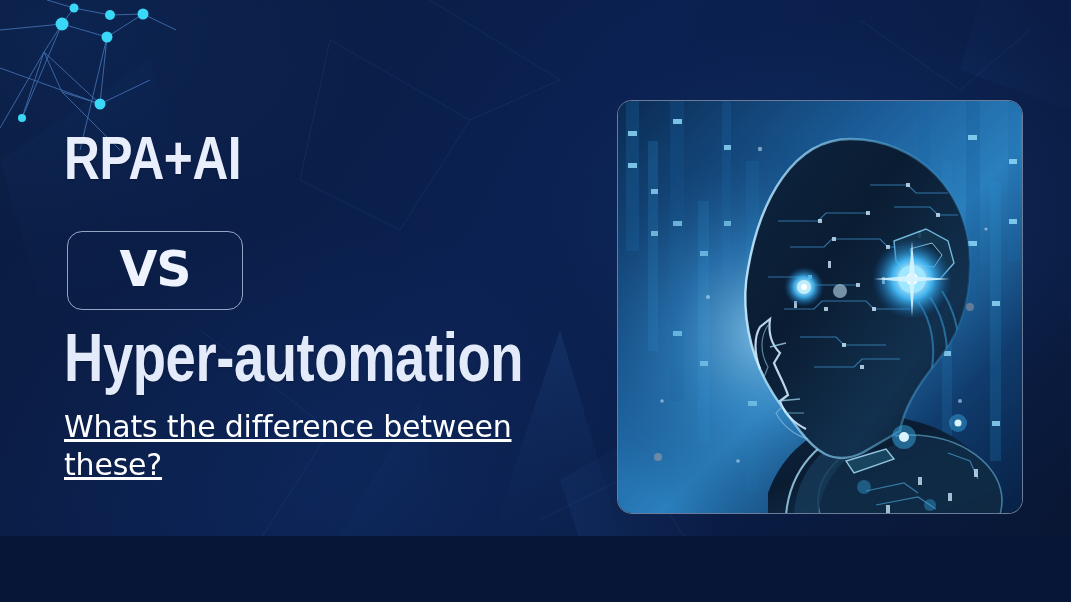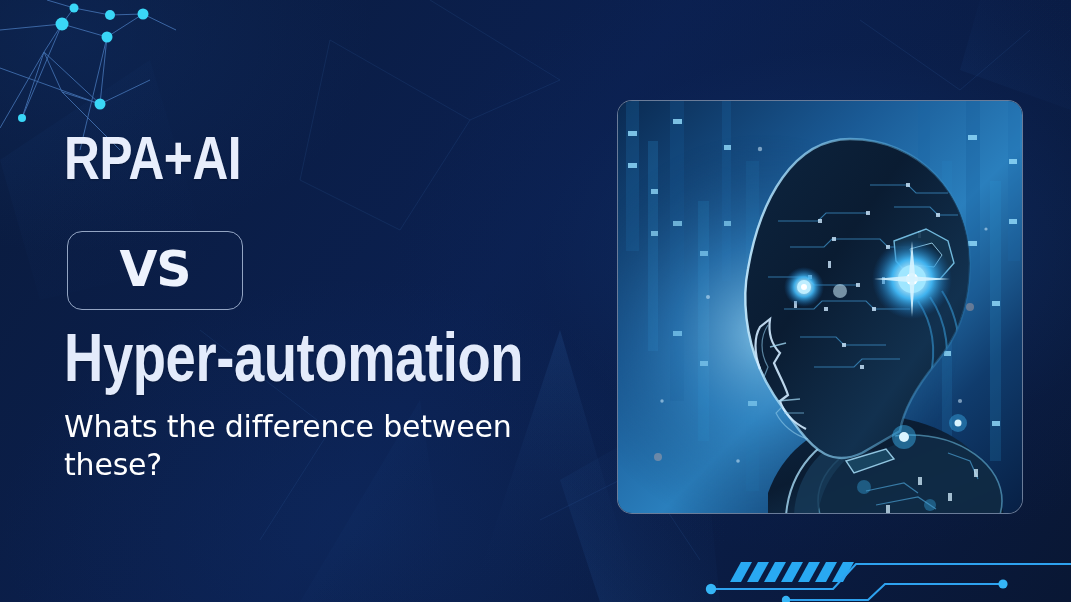--- a/index.html
+++ b/index.html
@@ -10,21 +10,21 @@
   body {
     width: 1071px;
     height: 602px;
     overflow: hidden;
     font-family: "Liberation Sans", sans-serif;
   }
 
   #slide {
     position: relative;
     width: 1071px;
-    height: 602px;
+    height: 536px;
     overflow: hidden;
     background:
       radial-gradient(ellipse 620px 420px at 78% 42%, rgba(24,70,140,0.38) 0%, rgba(13,40,92,0.14) 48%, rgba(10,27,61,0) 72%),
       radial-gradient(ellipse 520px 360px at 34% 88%, rgba(18,52,112,0.30) 0%, rgba(10,27,61,0) 70%),
       radial-gradient(ellipse 430px 300px at 6% 6%, rgba(16,48,104,0.42) 0%, rgba(10,27,61,0) 72%),
       linear-gradient(125deg, #0a1b3d 0%, #0b2050 46%, #0a1c44 74%, #091734 100%);
   }
 
   
   .bg-facets {
@@ -102,20 +102,21 @@
     left: 64px;
     top: 408px;
     width: 480px;
     font-family: "DejaVu Sans", sans-serif;
     font-weight: 400;
     font-size: 30px;
     line-height: 1.28;
     color: #ffffff;
     margin: 0;
     letter-spacing: -0.2px;
+    text-decoration: underline;
   }
 
   
   .img-card {
     position: absolute;
     left: 617px;
     top: 100px;
     width: 406px;
     height: 414px;
     border-radius: 15px;

